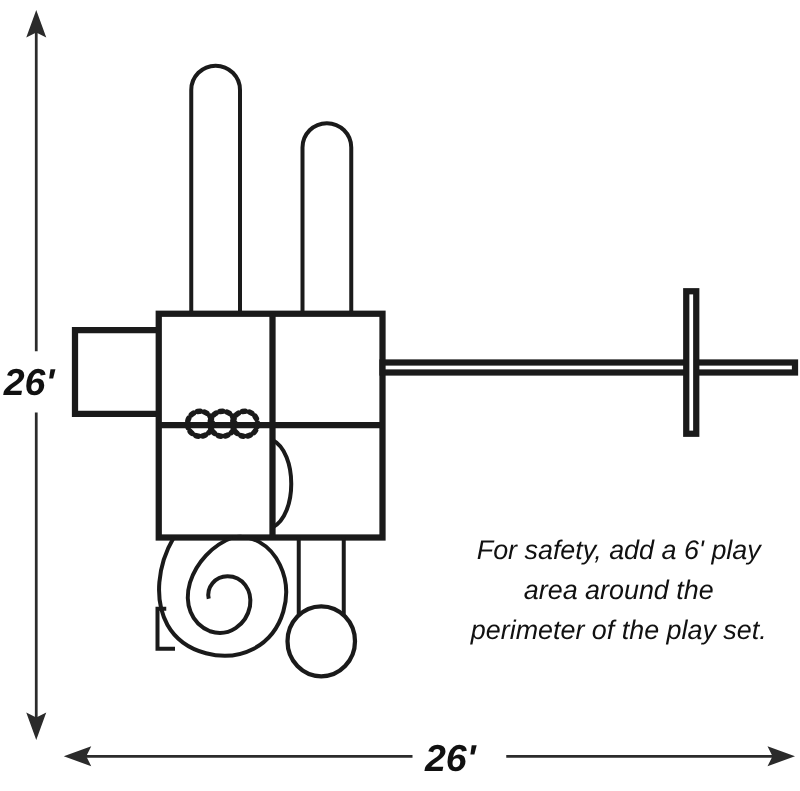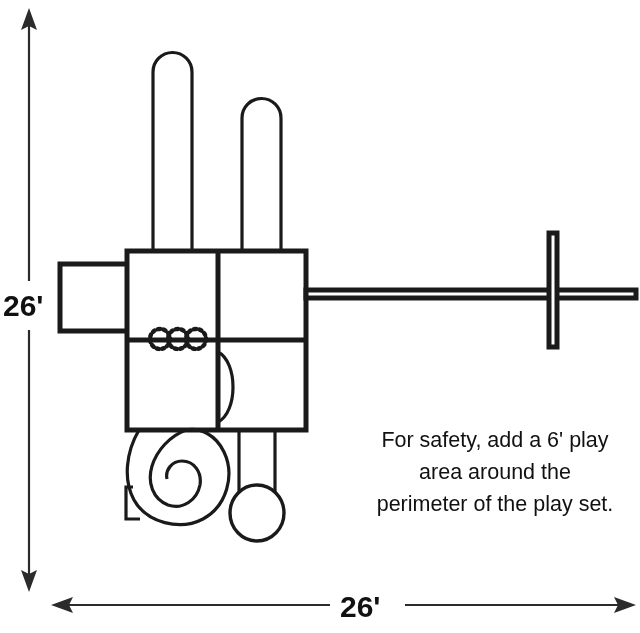--- a/index.html
+++ b/index.html
@@ -15,20 +15,21 @@
     overflow: hidden;
     font-family: "Liberation Sans", sans-serif;
     color: #1a1a1a;
   }
   #diagram-root {
     position: absolute;
     left: 0;
     top: 0;
     width: 640px;
     height: 554px;
+    font-style: italic;
   }
   svg#plan-svg {
     display: block;
     width: 640px;
     height: 633px;
   }
   .dim-text {
     font-family: "Liberation Sans", sans-serif;
     font-weight: bold;
     font-size: 30px;

